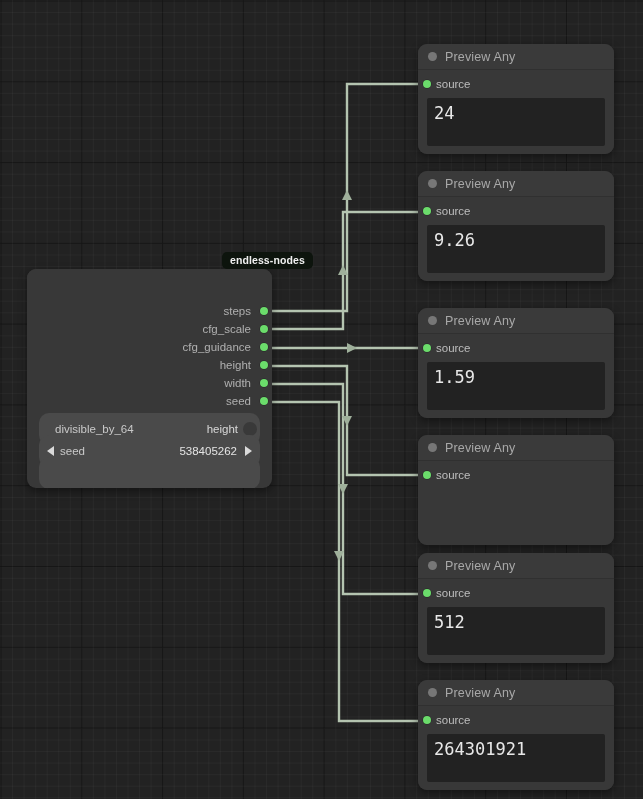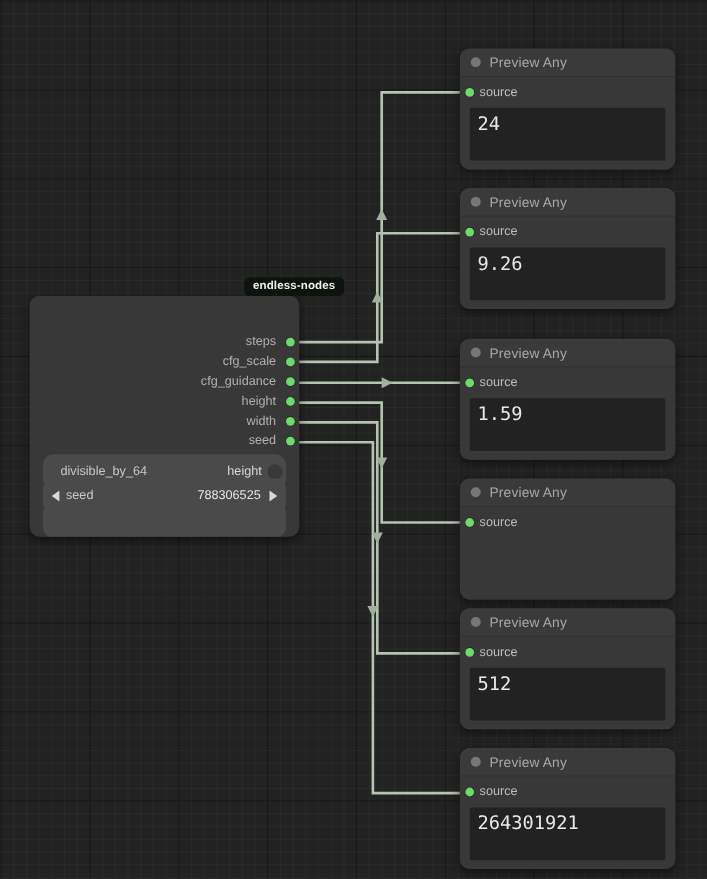--- a/index.html
+++ b/index.html
@@ -272,21 +272,21 @@
 
       <div class="widget toggle" style="top:144px">
         <span class="wname">divisible_by_64</span>
         <span class="wval">height</span>
         <span class="toggle-knob"></span>
       </div>
 
       <div class="widget numeric" style="top:166px">
         <span class="arrow-l"></span>
         <span class="wname">seed</span>
-        <span class="wval">788306525</span>
+        <span class="wval">538405262</span>
         <span class="arrow-r"></span>
       </div>
 
       <div class="widget combo" style="top:188px">
         
         
         
         
       </div>
 

